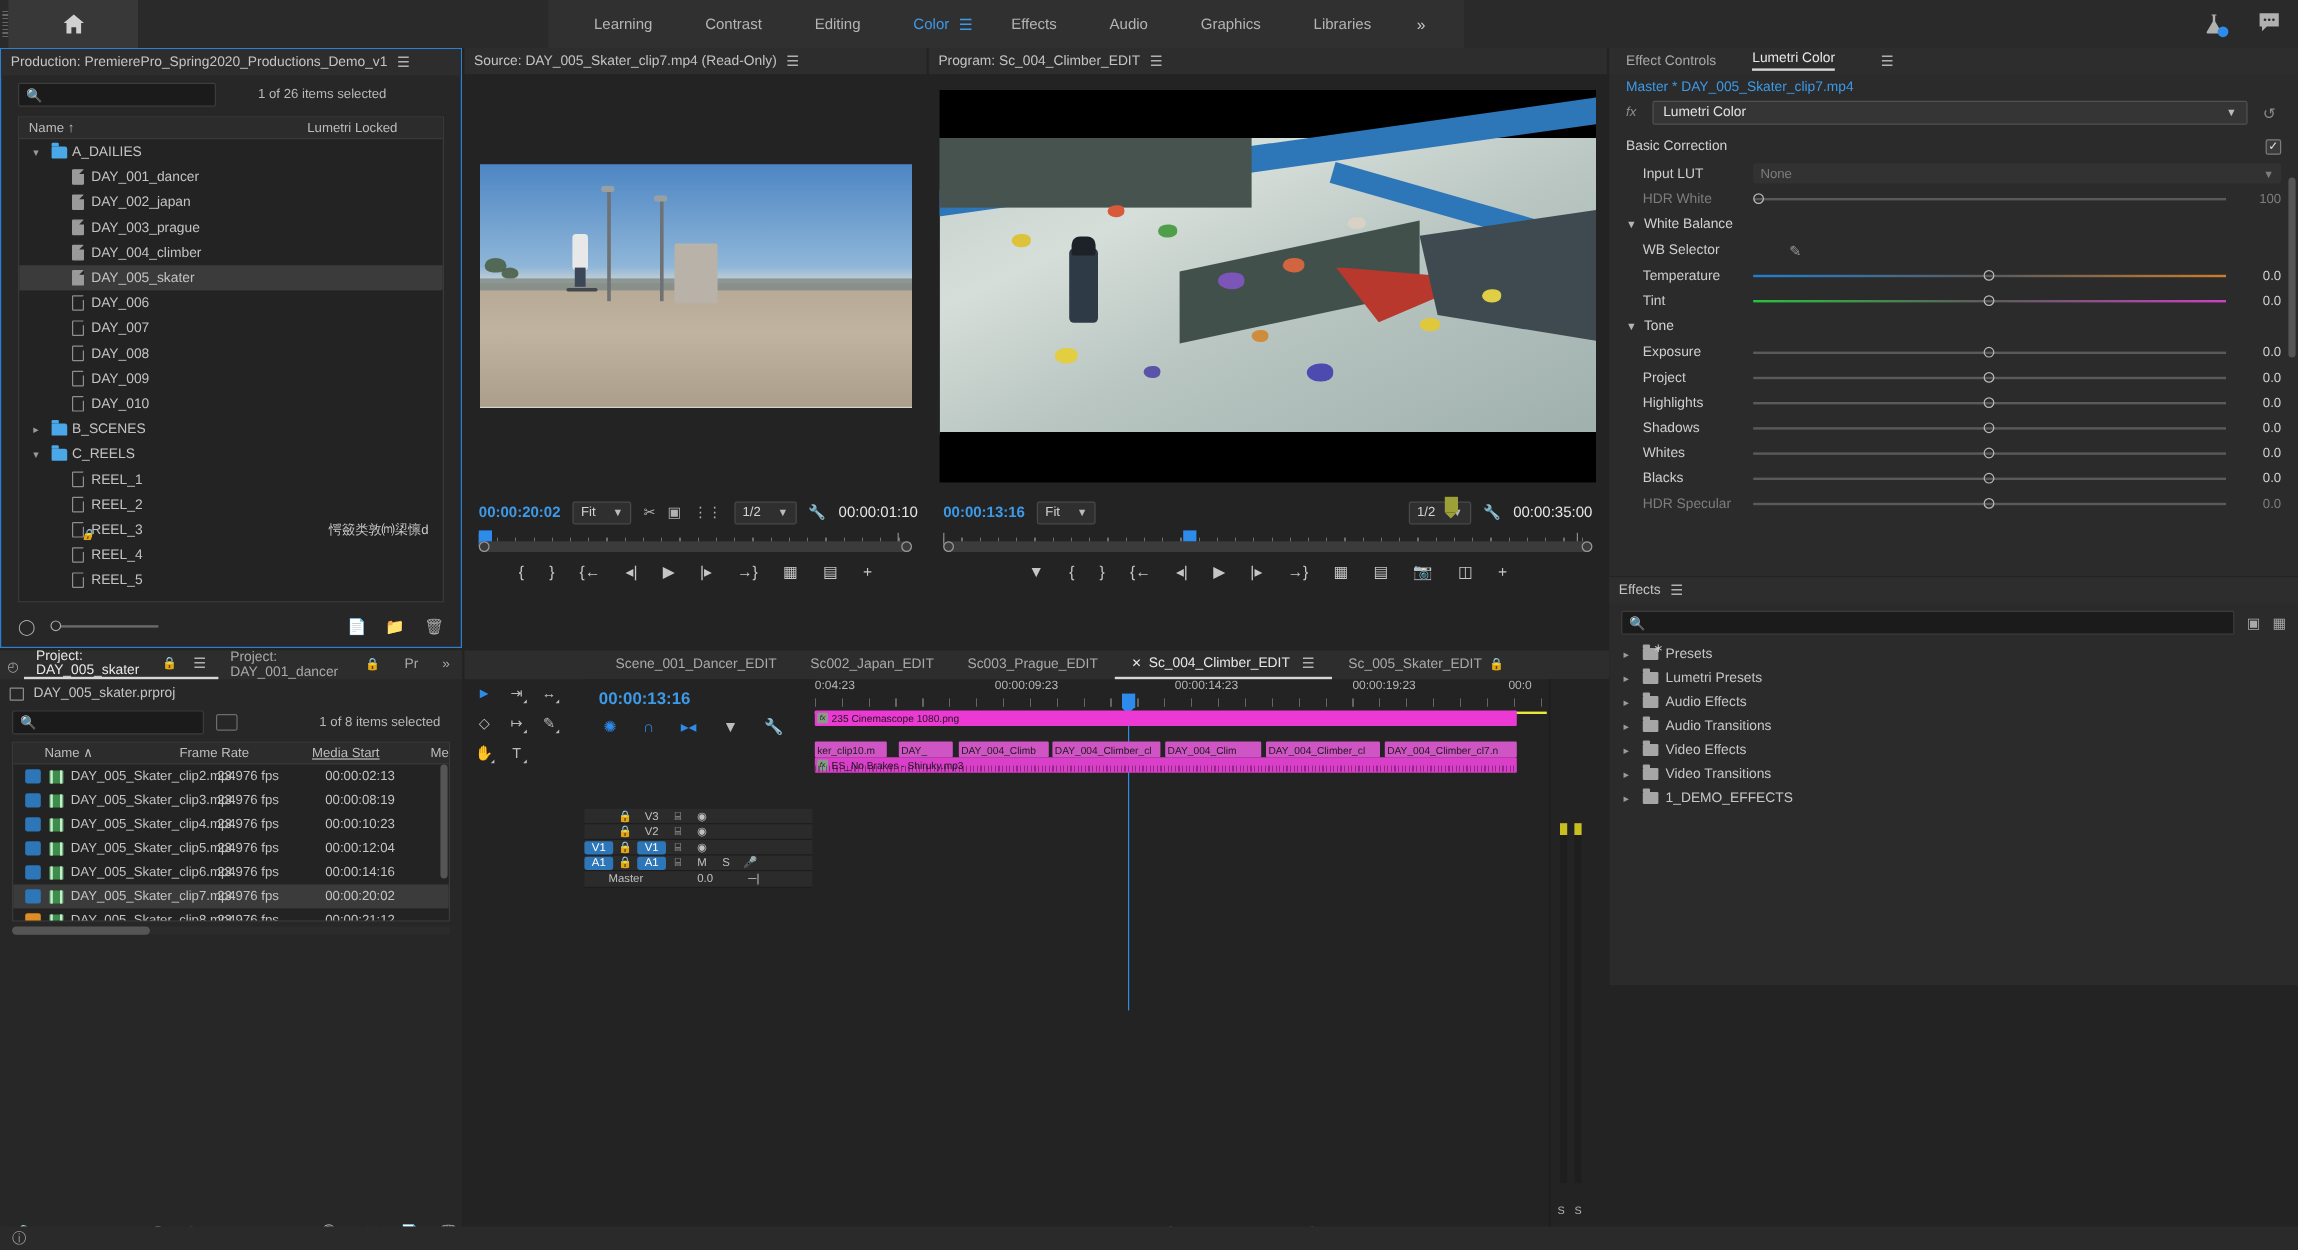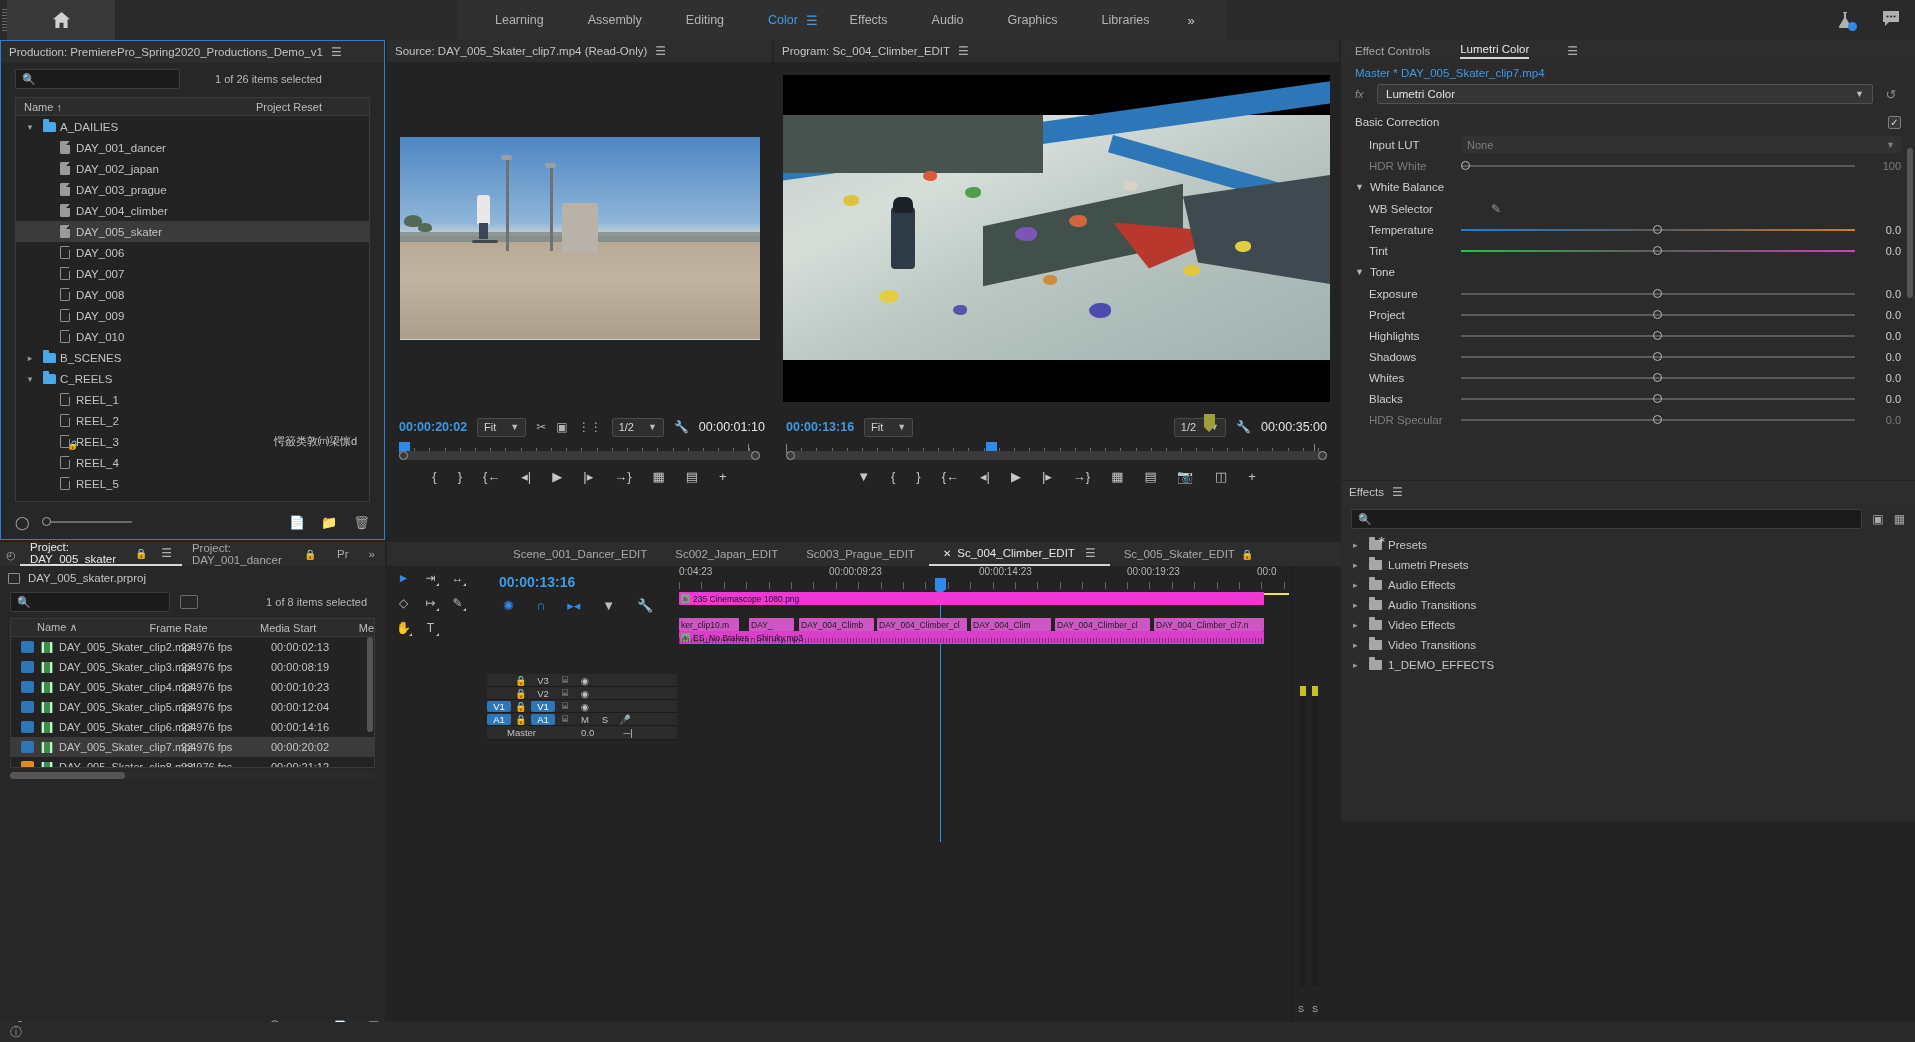--- a/index.html
+++ b/index.html
@@ -214,21 +214,21 @@
   .proj-srch-row{display:flex;align-items:center;padding:4px 8px 6px 10px;gap:10px;}
   .pbox{flex:0 0 160px;height:20px;background:#1b1b1b;border:1px solid #3c3c3c;
     border-radius:2px;display:flex;align-items:center;padding:0 6px;color:#7a7a7a;font-size:11px;}
   .ptag{width:18px;height:14px;border:1px solid #6d6d6d;border-radius:2px;}
   .ptable{margin:0 10px;border:1px solid #3a3a3a;background:#232323;height:150px;
     position:relative;overflow:hidden;}
   .pt-head{height:18px;background:#2c2c2c;display:flex;align-items:center;
     font-size:11px;color:#bdbdbd;border-bottom:1px solid #3a3a3a;}
   .pt-c1{width:140px;padding-left:26px;}
   .pt-c2{width:112px;}
-  .pt-c3{width:100px;}
+  .pt-c3{width:100px;text-decoration:underline;}
   .pt-c4{flex:1;}
   .pt-row{height:20px;display:flex;align-items:center;font-size:11px;color:#c3c3c3;}
   .pt-row.sel{background:#3b3b3b;}
   .swatch{width:13px;height:12px;border-radius:2px;margin:0 7px 0 10px;flex:0 0 13px;}
   .clipico{width:12px;height:11px;background:#3b8f4a;border-radius:1px;margin-right:6px;
     position:relative;flex:0 0 12px;}
   .clipico:before,.clipico:after{content:'';position:absolute;width:2px;height:100%;
     background:#cfe9d3;top:0;}
   .clipico:before{left:1px;} .clipico:after{right:1px;}
   .pt-name{width:122px;}
@@ -319,21 +319,21 @@
     <div class="grip"></div>
     <div class="home-zone">
       <span class="home-icon">
         <svg width="19" height="18" viewBox="0 0 19 18">
             <path d="M9.5 1 1 8.2h2.4V17h4.1v-5.2h4V17h4.1V8.2H18z" fill="#d0d0d0"></path>
           </svg>
       </span>
     </div>
     <div class="ws-zone">
       <div class="ws-item">Learning</div>
-      <div class="ws-item">Assembly</div>
+      <div class="ws-item">Contrast</div>
       <div class="ws-item">Editing</div>
       <div class="ws-item active">Color</div>
       <div class="ws-menu-icon">☰</div>
       <div class="ws-item">Effects</div>
       <div class="ws-item">Audio</div>
       <div class="ws-item">Graphics</div>
       <div class="ws-item">Libraries</div>
       <div class="chevrons">»</div>
     </div>
     <div class="top-right">
@@ -361,21 +361,21 @@
     </div>
     <div class="prod-search-row">
       <div class="searchbox" title="">
         <span>🔍</span>
       </div>
       <div class="sel-count">1 of 26 items selected</div>
     </div>
     <div class="tree-wrap">
       <div class="tree-head">
         <div class="th-name">Name ↑</div>
-        <div class="th-lock">Project Reset</div>
+        <div class="th-lock">Lumetri Locked</div>
       </div>
       <div id="prod-rows">
           <div class="trow">
             <span style="width:6px"></span>
             <span class="tw">▾</span>
             <span class="ico">
               <i class="folder"></i>
             </span>
             <span>A_DAILIES</span>
           </div>

